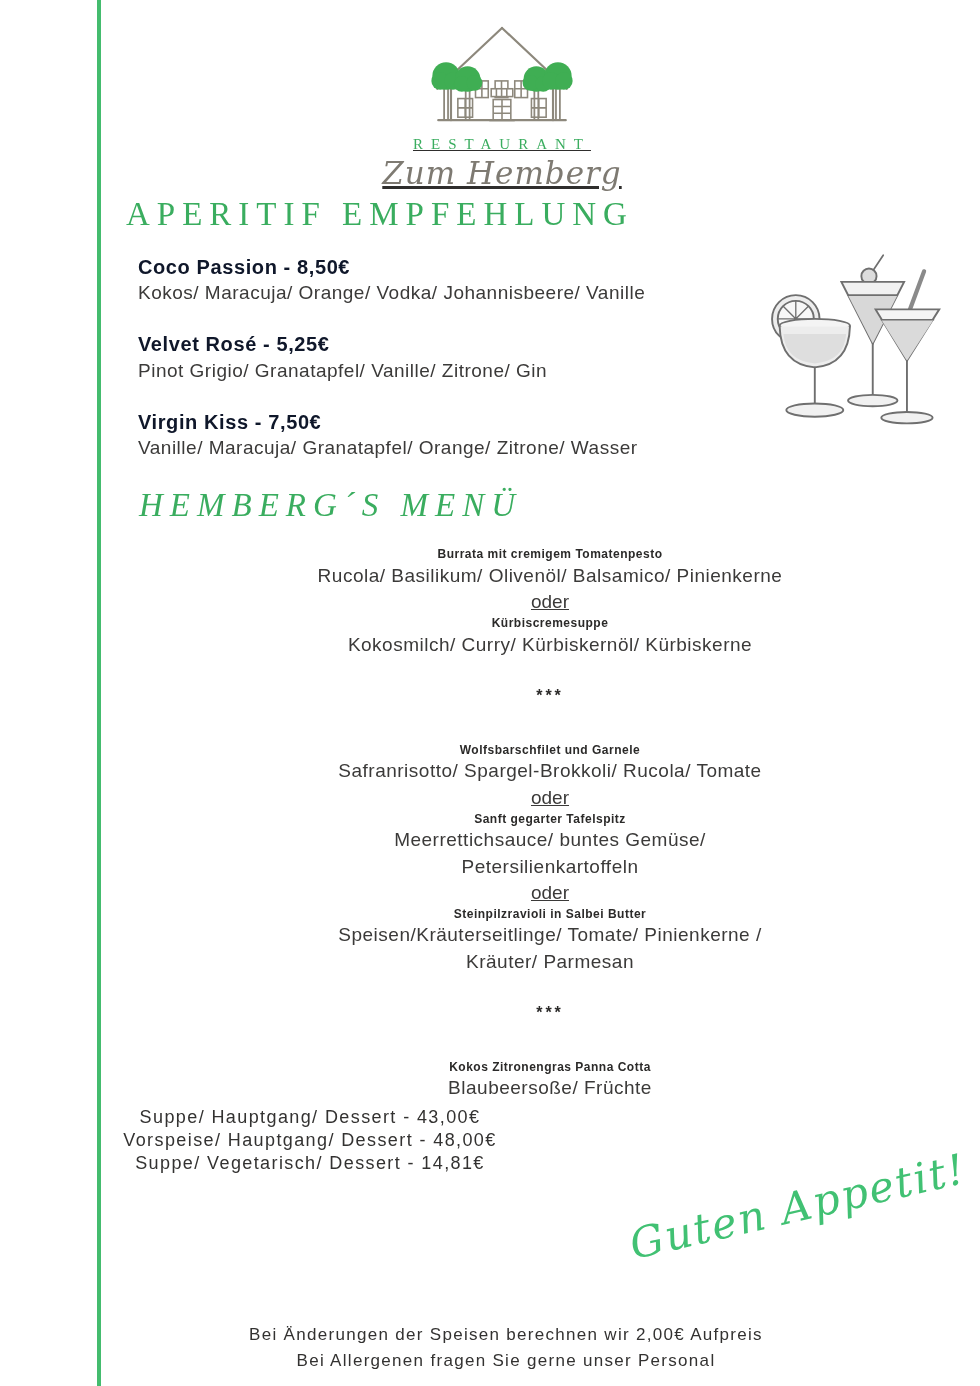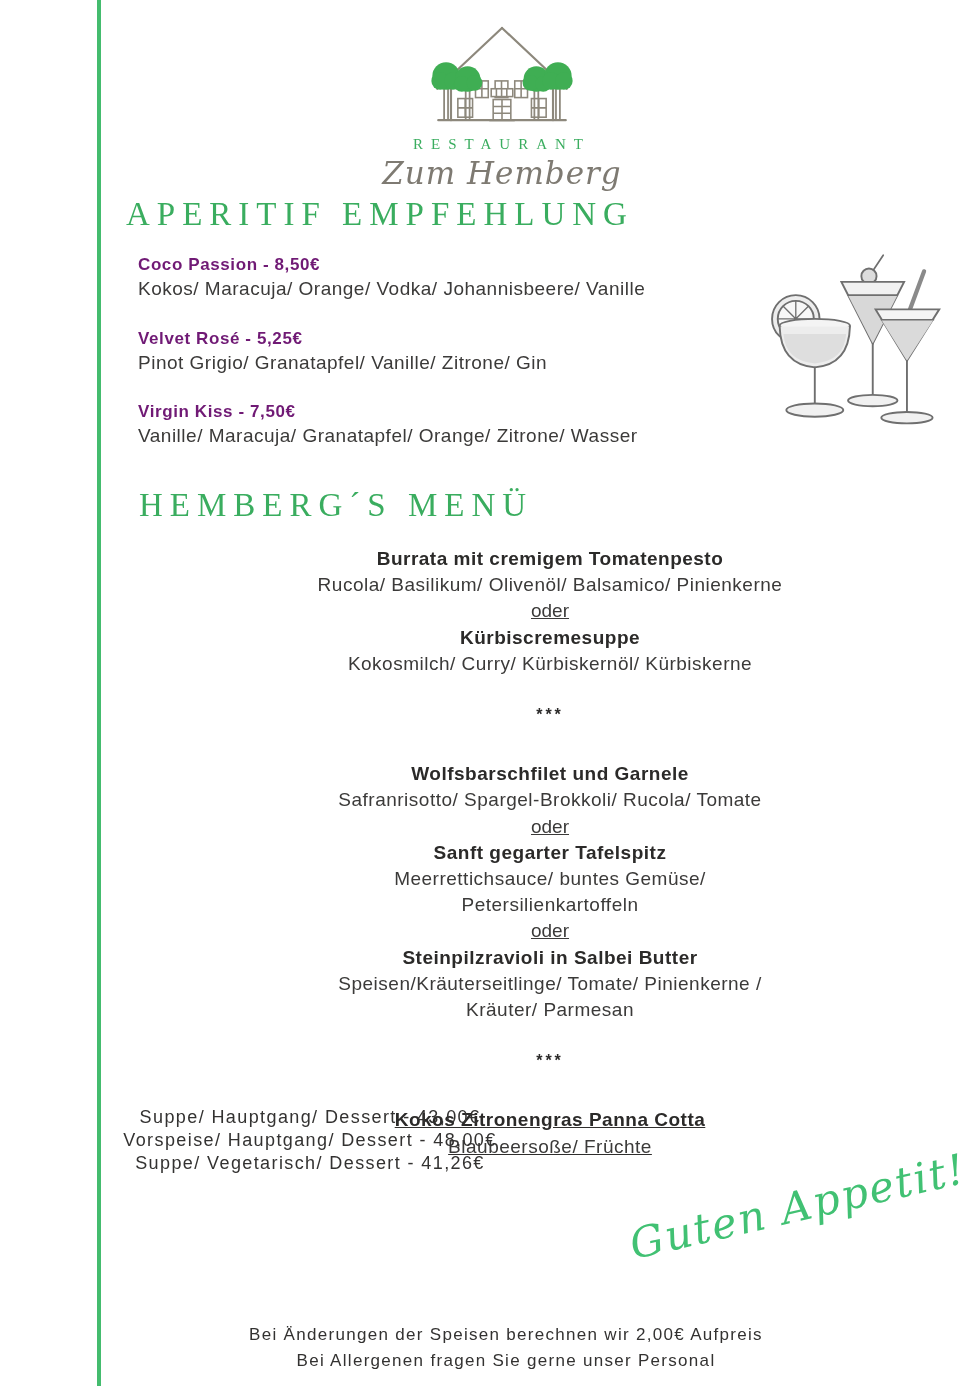--- a/index.html
+++ b/index.html
@@ -18,21 +18,21 @@
     left: 97px; top: 0; bottom: 0;
     width: 4px;
     background: #44bc6e;
   }
   
   .logo-block {
     position: absolute;
     top: 24px; left: 0; right: 0;
     text-align: center;
   }
-  .logo-inner { display: inline-block; transform: translateX(12px); }
+  .logo-inner { display: inline-block; transform: translateX(12px); text-decoration: underline; }
   .logo-restaurant {
     font-family: "Liberation Serif", serif;
     font-size: 15px;
     letter-spacing: 8px;
     color: #3aad5f;
     margin-top: 4px;
   }
   .logo-name {
     font-family: "DejaVu Serif", serif;
     font-style: italic;
@@ -43,29 +43,29 @@
   }
   
   .section-heading {
     font-family: "Liberation Serif", serif;
     font-weight: 400;
     font-size: 33px;
     letter-spacing: 7px;
     color: #3aad5f;
   }
   .aperitif-heading { position: absolute; left: 126px; top: 196px; }
-  .menu-heading     { position: absolute; left: 139px; top: 487px; }
+  .menu-heading     { position: absolute; left: 139px; top: 487px; font-style: italic; }
   
   .aperitif-items { position: absolute; left: 138px; top: 254px; width: 640px; }
   .aperitif-item { margin-bottom: 20px; }
   .item-name {
-    font-size: 17px;
+    font-size: 20px;
     font-weight: 700;
     letter-spacing: 0.6px;
-    color: #701a75;
+    color: #0f172a;
     line-height: 1.32;
   }
   .item-desc {
     font-size: 19px;
     letter-spacing: 0.5px;
     color: #3b3a39;
     line-height: 1.32;
   }
   .aperitif-item + .aperitif-item { margin-top: 26px; }
   
@@ -75,21 +75,21 @@
     width: 190px; height: 190px;
   }
   
   .menu-col {
     position: absolute;
     left: 140px; top: 546px;
     width: 820px;
     text-align: center;
   }
   .option-name {
-    font-size: 19px;
+    font-size: 12px;
     font-weight: 700;
     letter-spacing: 0.5px;
     color: #2b2a29;
     line-height: 1.38;
   }
   .option-desc {
     font-size: 19px;
     letter-spacing: 0.5px;
     color: #3b3a39;
     line-height: 1.38;
@@ -101,21 +101,21 @@
     line-height: 1.38;
     text-decoration: underline;
   }
   .course-sep {
     font-size: 16px;
     font-weight: 700;
     letter-spacing: 3px;
     color: #2b2a29;
     margin: 29px 0 37px 0;
   }
-  .course-3 { margin-top: 37px; text-decoration: underline; }
+  .course-3 { margin-top: 37px; }
   
   .pricing {
     position: absolute;
     left: 90px; top: 1106px;
     width: 440px;
     text-align: center;
   }
   .price-line {
     font-size: 18px;
     letter-spacing: 1.4px;
@@ -294,21 +294,21 @@
 
     <div class="course course-3">
       <div class="option-name">Kokos Zitronengras Panna Cotta</div>
       <div class="option-desc">Blaubeersoße/ Früchte</div>
     </div>
   </div>
 
   <div class="pricing">
     <div class="price-line">Suppe/ Hauptgang/ Dessert - 43,00€</div>
     <div class="price-line">Vorspeise/ Hauptgang/ Dessert - 48,00€</div>
-    <div class="price-line">Suppe/ Vegetarisch/ Dessert - 41,26€</div>
+    <div class="price-line">Suppe/ Vegetarisch/ Dessert - 14,81€</div>
   </div>
 
   <div class="signature">Guten Appetit!</div>
 
   <div class="footer">
     <div class="footer-line">Bei Änderungen der Speisen berechnen wir 2,00€ Aufpreis</div>
     <div class="footer-line">Bei Allergenen fragen Sie gerne unser Personal</div>
   </div>
 
 </div>

